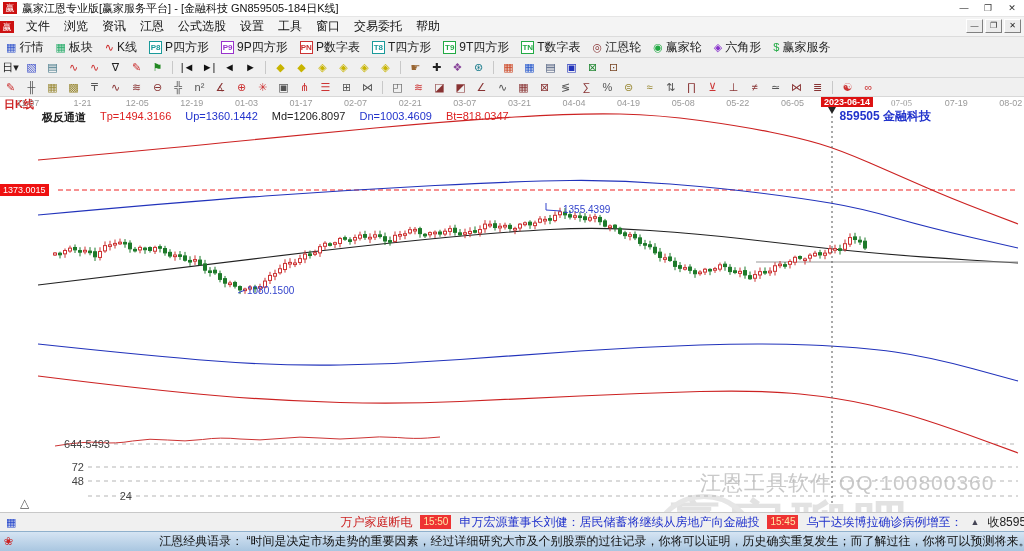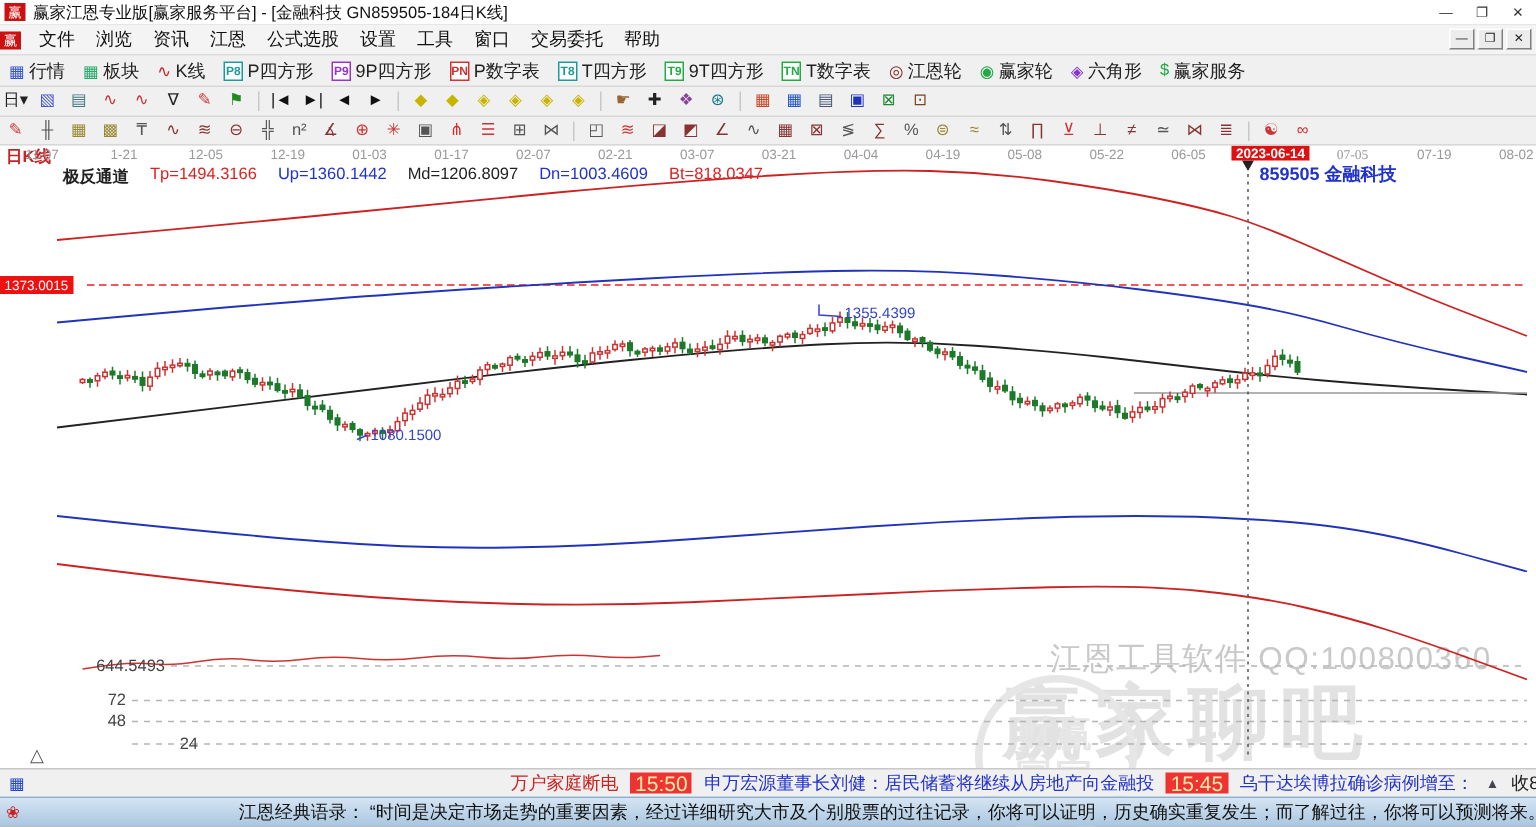--- a/index.html
+++ b/index.html
@@ -20,21 +20,21 @@
   .tb-glyph{font-size:11px;}
   .badge{display:inline-block;min-width:13px;height:13px;border:1px solid currentColor;font-size:8px;font-weight:bold;line-height:12px;text-align:center;background:#fff;box-sizing:border-box;}
   .tb2{height:20px;font-size:11px;}
   .tb3{height:19px;font-size:11px;}
   .icon-btn{min-width:21px;text-align:center;line-height:17px;white-space:nowrap;}
   .sep{width:1px;height:13px;background:#c8c8c8;margin:0 4px;flex:none;}
   
   #chart-area{position:absolute;left:0;top:97px;width:1024px;height:415px;z-index:2;}
   #chart-svg{position:absolute;left:0;top:0;width:1024px;height:551px;z-index:3;pointer-events:none;}
   .chart-labels{position:absolute;left:0;top:0;width:936px;height:551px;z-index:4;pointer-events:none;}
-  .wm{position:absolute;z-index:1;pointer-events:none;}
+  .wm{position:absolute;z-index:1;pointer-events:none;margin-top:44px;}
   #period-label{position:absolute;left:4px;top:97px;color:#cc2222;font-size:11px;font-weight:bold;}
   .date-label{position:absolute;top:98px;font-size:9px;color:#999;transform:translateX(-50%);white-space:nowrap;}
   .date-label.hl{background:#dd1111;color:#fff;padding:0 3px;top:97px;font-weight:bold;}
   #indicator-row{position:absolute;left:42px;top:110px;font-size:11px;display:flex;gap:14px;white-space:nowrap;}
   #indicator-name{color:#222;font-weight:bold;}
   #symbol{position:absolute;right:5px;top:108px;color:#2233cc;font-size:12px;font-weight:bold;}
   #price-marker{position:absolute;left:0;top:184px;background:#ee1111;color:#fff;font-size:9px;padding:1px 3px;}
   #ann-high{position:absolute;left:563px;top:204px;color:#3344cc;font-size:10px;}
   #ann-low{position:absolute;left:247px;top:285px;color:#3344cc;font-size:10px;}
   .grid-label{position:absolute;font-size:11px;color:#444;transform:translate(-100%,-50%);white-space:nowrap;padding-left:19px;}
@@ -43,21 +43,21 @@
   #wm2{left:668px;top:446px;font-size:54px;color:#e2e2e2;font-weight:bold;letter-spacing:8px;}
   #wm-logo{left:650px;top:450px;width:98px;height:98px;border:5px solid #e6e6e6;border-radius:50%;
            color:#e6e6e6;font-weight:bold;font-size:24px;display:flex;flex-direction:column;
            align-items:center;justify-content:center;line-height:1.15;letter-spacing:2px;}
   .ticker{position:absolute;left:0;top:512px;width:1024px;height:19px;background:#f0f0f0;border-top:1px solid #c8c8c8;display:flex;align-items:center;z-index:6;font-size:12px;box-sizing:border-box;}
   .ticker-icon{color:#2244cc;margin:0 6px;font-size:11px;}
   .ticker-items{display:flex;align-items:center;gap:8px;margin-left:318px;white-space:nowrap;overflow:hidden;}
   .t-red{color:#cc2222;}
   .t-blue{color:#2233cc;}
   .t-plain{color:#222;}
-  .t-badge{background:#ee3333;color:#ffe9a8;font-size:14px;padding:0 3px;line-height:14px;}
+  .t-badge{background:#ee3333;color:#ffe9a8;font-size:10px;padding:0 3px;line-height:14px;}
   .t-icon{color:#445;font-size:9px;}
   .statusbar{position:absolute;left:0;top:531px;width:1024px;height:20px;background:linear-gradient(#d5e4f3,#a9c6e0);border-top:1px solid #8fb0cc;display:flex;align-items:center;z-index:6;font-size:12px;color:#111;box-sizing:border-box;}
   .status-icon{color:#cc2222;margin:0 6px 0 4px;font-size:11px;}
   .status-quote{margin-left:140px;white-space:nowrap;}
 </style>
 </head>
 <body>
 
 <div class="stage">
 

